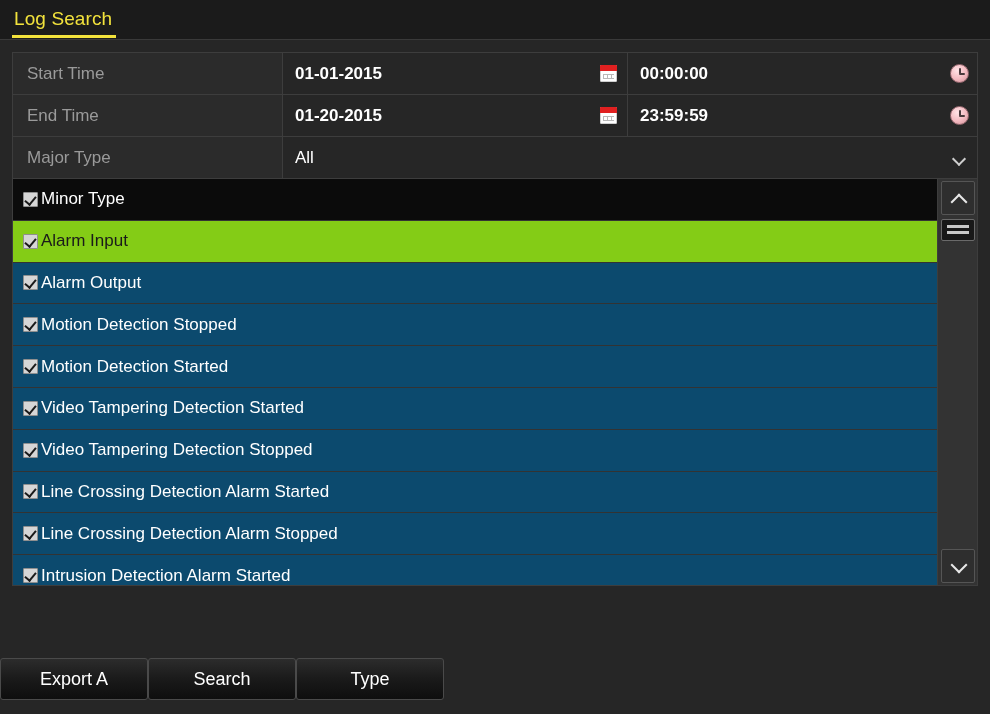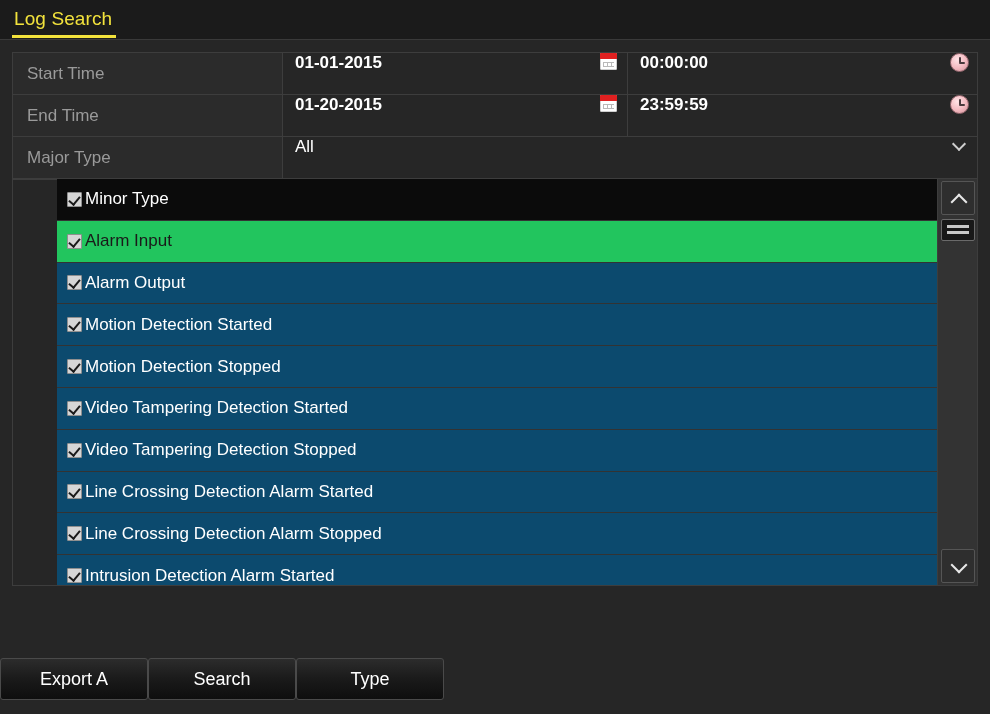--- a/index.html
+++ b/index.html
@@ -63,21 +63,21 @@
     padding-left: 14px;
     color: #9a9a9a;
     font-size: 17px;
     border-right: 1px solid #3d3d3d;
     background: #2b2b2b;
   }
 
   .val {
     flex: 1;
     display: flex;
-    align-items: flex-start;
+    align-items: center;
     padding-left: 12px;
     padding-right: 8px;
     color: #ffffff;
     font-size: 17px;
     font-weight: bold;
     position: relative;
     background: #262626;
   }
   .val.date { flex: 0 0 345px; border-right: 1px solid #3d3d3d; }
   .val.time { flex: 1; gap: 34px; }
@@ -149,21 +149,20 @@
   }
 
   
   .list-wrap {
     position: absolute;
     left: 12px; top: 178px;
     width: 966px;
     height: 408px;
     border: 1px solid #3d3d3d;
     display: flex;
-    padding-left: 44px;
   }
   .list {
     flex: 1;
     height: 100%;
     overflow: hidden;
     background: #262626;
   }
   .item {
     height: 41.8px;
     display: flex;
@@ -172,21 +171,21 @@
     border-bottom: 1px solid #333333;
     color: #ffffff;
     font-size: 17px;
     background: #0c4a6e;
   }
   .item.header {
     background: #0b0b0b;
     border-bottom: 1px solid #333333;
   }
   .item.selected {
-    background: #22c55e;
+    background: #84cc16;
     color: #1a1a1a;
   }
   .item .cb {
     width: 15px; height: 15px;
     flex: 0 0 auto;
     margin-right: 3px;
     background: #d6d6d6;
     border: 1px solid #8f8f8f;
     border-radius: 1px;
     position: relative;
@@ -331,26 +330,26 @@
         <span>Alarm Input</span>
       </div>
 
       <div class="item">
         <span class="cb checked"></span>
         <span>Alarm Output</span>
       </div>
 
       <div class="item">
         <span class="cb checked"></span>
+        <span>Motion Detection Stopped</span>
+      </div>
+
+      <div class="item">
+        <span class="cb checked"></span>
         <span>Motion Detection Started</span>
-      </div>
-
-      <div class="item">
-        <span class="cb checked"></span>
-        <span>Motion Detection Stopped</span>
       </div>
 
       <div class="item">
         <span class="cb checked"></span>
         <span>Video Tampering Detection Started</span>
       </div>
 
       <div class="item">
         <span class="cb checked"></span>
         <span>Video Tampering Detection Stopped</span>

